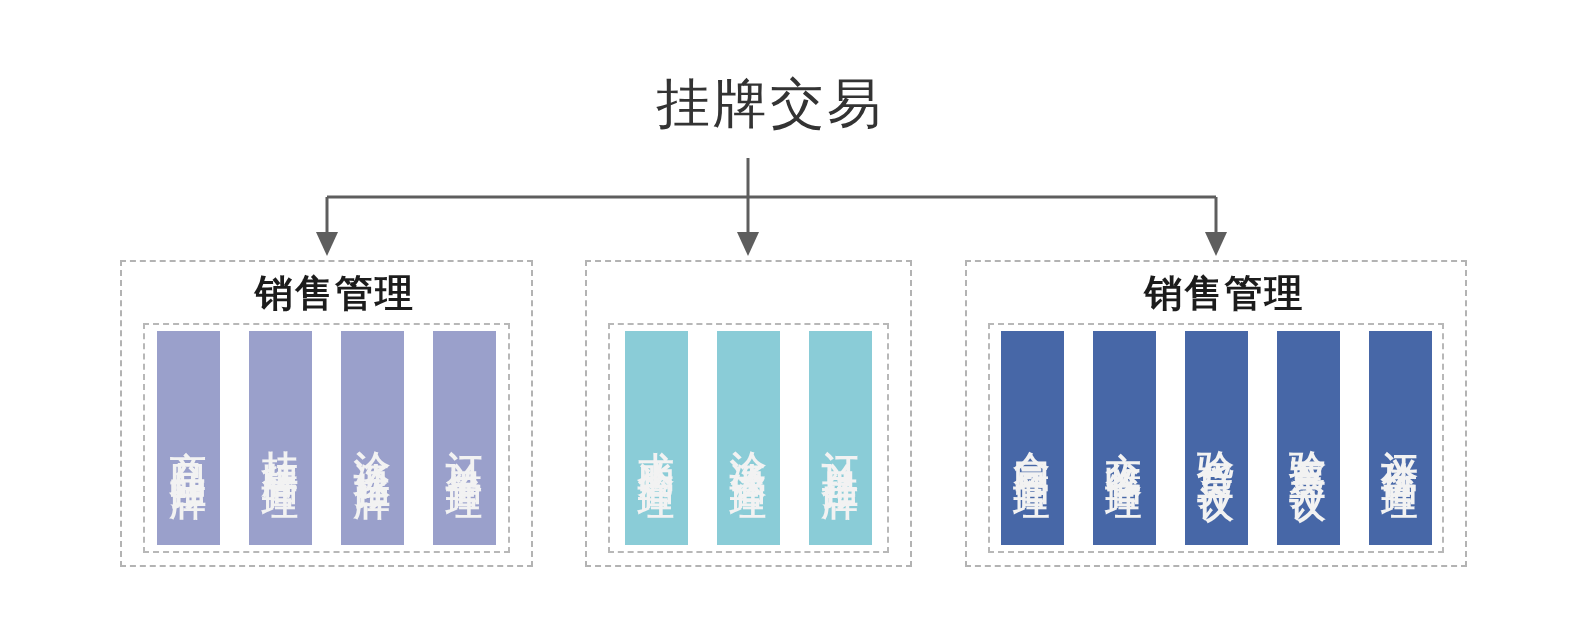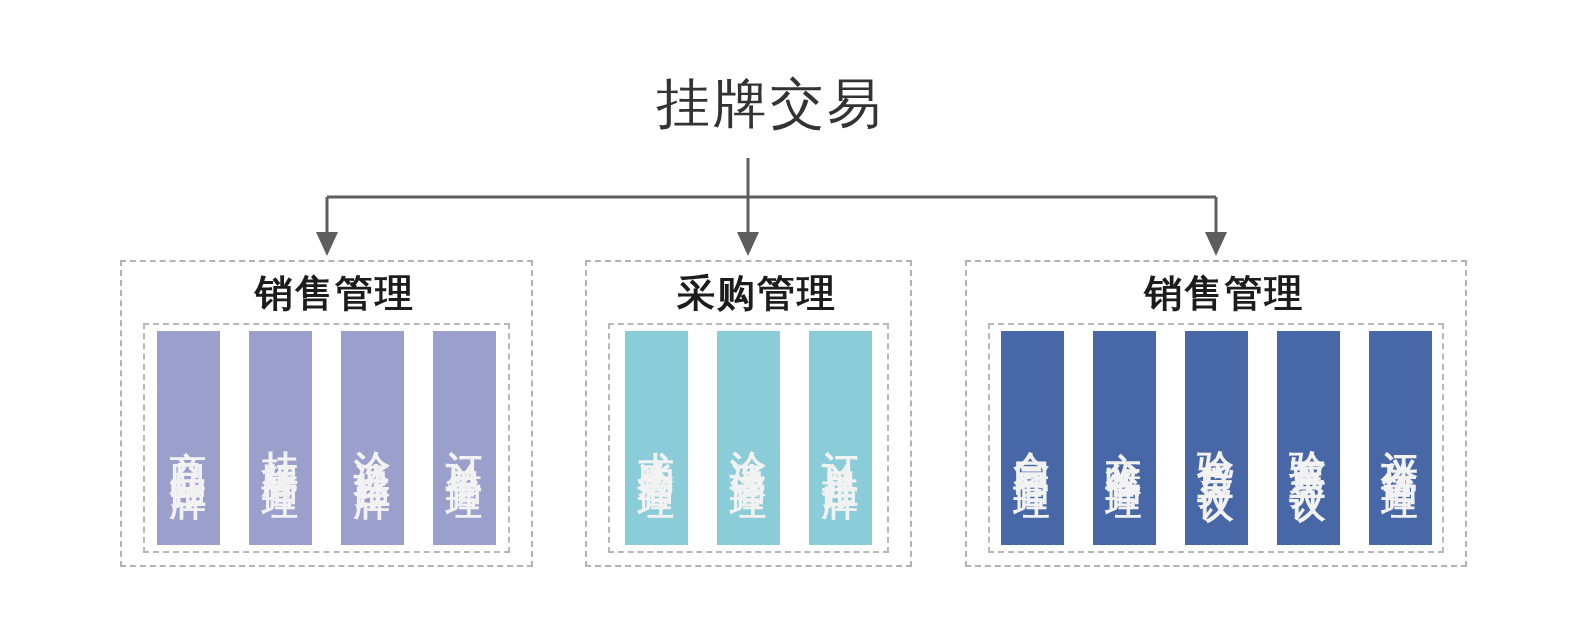--- a/index.html
+++ b/index.html
@@ -115,21 +115,20 @@
     <div class="group-title">销售管理</div>
     <div class="inner-box">
       <div class="bar" style="background: rgb(154, 160, 203);">商品挂牌</div>
       <div class="bar" style="background: rgb(154, 160, 203);">挂牌管理</div>
       <div class="bar" style="background: rgb(154, 160, 203);">洽谈挂牌</div>
       <div class="bar" style="background: rgb(154, 160, 203);">订单管理</div>
     </div>
   </div>
 
   <div class="group-box g1">
-    <div class="group-title">采购管理</div>
     <div class="inner-box">
       <div class="bar" style="background: rgb(138, 204, 215);">求购管理</div>
       <div class="bar" style="background: rgb(138, 204, 215);">洽谈管理</div>
       <div class="bar" style="background: rgb(138, 204, 215);">订单挂牌</div>
     </div>
   </div>
 
   <div class="group-box g2">
     <div class="group-title">销售管理</div>
     <div class="inner-box">

